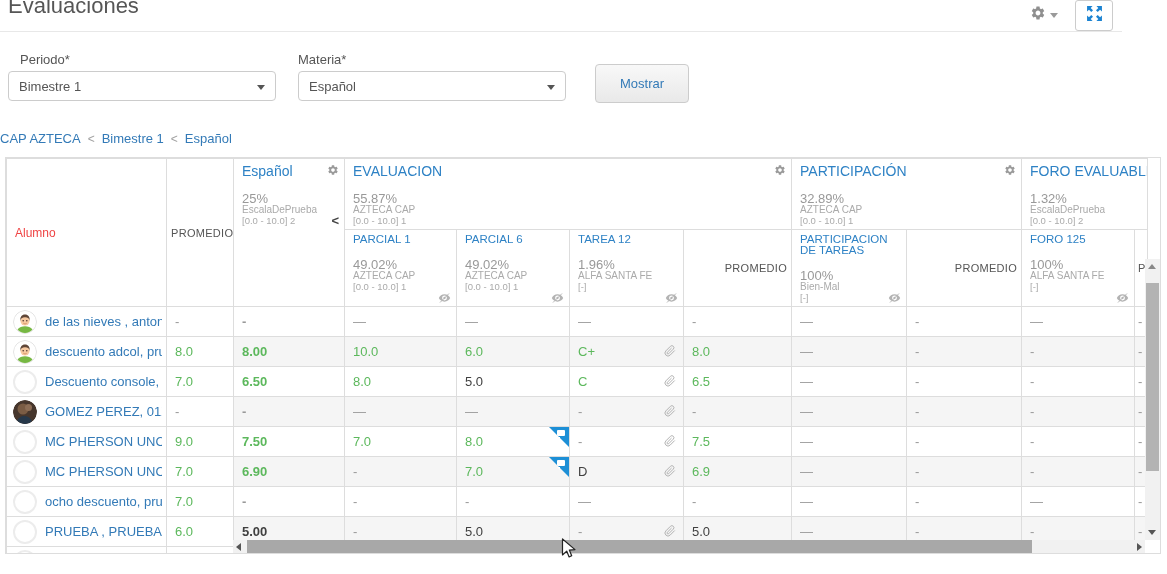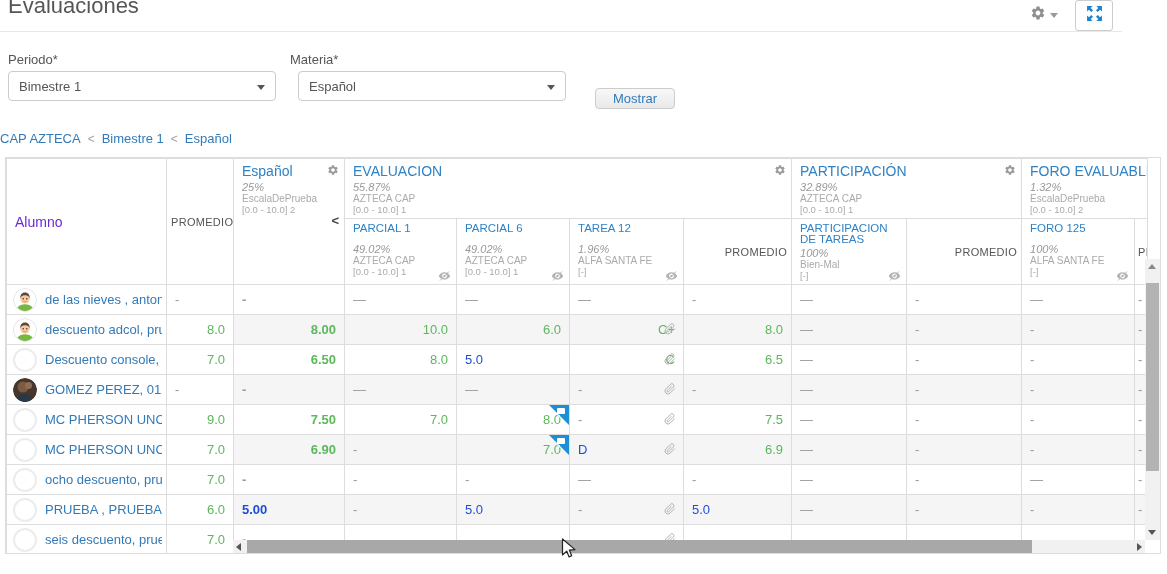--- a/index.html
+++ b/index.html
@@ -8,62 +8,62 @@
 
   
   .topbar{position:absolute;left:0;top:0;width:1122px;height:31px;border-bottom:1px solid #e8e8e8;}
   .page-title{position:absolute;left:8px;top:-7px;font-size:22px;color:#565656;font-weight:400;}
   .gear-menu{position:absolute;right:64px;top:5px;display:flex;align-items:center;gap:4px;cursor:pointer;}
   .gear-menu .caret{width:0;height:0;border-left:4px solid transparent;border-right:4px solid transparent;border-top:5px solid #9a9a9a;}
   .expand-btn{position:absolute;right:9px;top:0;width:38px;height:31px;border:1px solid #ccc;border-radius:3px;background:#fff;display:flex;align-items:center;justify-content:center;box-sizing:border-box;cursor:pointer;}
 
   
   .filter-label{position:absolute;top:52px;font-size:13px;color:#555;}
-  .lab-periodo{left:8px;} .lab-materia{left:290px;}
+  .lab-periodo{left:20px;} .lab-materia{left:298px;}
   .select{position:absolute;top:71px;height:30px;border:1px solid #ccc;border-radius:4px;background:#fff;
           font-size:13px;color:#555;display:flex;align-items:center;padding:0 26px 0 10px;box-sizing:border-box;cursor:pointer;}
   .sel-periodo{left:8px;width:268px;} .sel-materia{left:298px;width:268px;}
   .select .caret{position:absolute;right:10px;top:13px;width:0;height:0;border-left:4px solid transparent;border-right:4px solid transparent;border-top:5px solid #555;}
-  .mostrar-btn{position:absolute;left:595px;top:88px;height:21px;padding:0 17px;background:linear-gradient(#f8f8f8,#e9e9e9);
+  .mostrar-btn{position:absolute;left:595px;top:64px;height:39px;padding:0 24px;background:linear-gradient(#f8f8f8,#e9e9e9);
           border:1px solid #ccc;border-radius:4px;color:#337ab7;font-size:13px;cursor:pointer;}
 
   
   .breadcrumb{position:absolute;left:0;top:131px;font-size:13px;}
   .breadcrumb a{color:#337ab7;text-decoration:none;cursor:pointer;}
   .breadcrumb .sep{color:#a0a0a0;margin:0 7px;font-size:12px;}
 
   
   .gridwrap{position:absolute;left:5px;top:157px;width:1156px;height:397px;border:1px solid #ddd;
             box-sizing:border-box;overflow:hidden;background:#fff;}
   table{border-collapse:collapse;table-layout:fixed;width:1141px;}
   th,td{border:1px solid #ddd;padding:0 8px;font-size:13px;overflow:hidden;white-space:nowrap;text-align:left;box-sizing:border-box;}
   thead th{background:#fff;vertical-align:top;font-weight:normal;position:relative;padding:4px 8px 3px;}
   .grow th{height:48px;} .srow th{height:53px;}
   th.alumno,th.prom-frozen{vertical-align:middle;}
-  th.alumno{font-size:14px;color:#6d28d9;margin-left:46px;}
+  th.alumno{font-size:12px;color:#ef4444;margin-left:46px;}
   th.prom-frozen,.sub-prom{font-weight:normal;font-size:11px;color:#555;letter-spacing:.3px;vertical-align:middle;padding:0 4px;text-align:right;}
   .group-title{color:#2e82c5;font-size:14px;line-height:16px;cursor:pointer;}
-  .h-pct{color:#999;font-size:11px;line-height:13px;margin-top:2px;font-style:italic;}
+  .h-pct{color:#999;font-size:13px;line-height:13px;margin-top:13px;}
   .h-scale{color:#aaa;font-size:10px;line-height:10px;}
   .h-range{color:#aaa;font-size:9.5px;line-height:11px;}
   .sub-title{color:#2e82c5;font-size:11.5px;line-height:11px;margin-bottom:9px;white-space:normal;cursor:pointer;}
   .sub-title.two{margin-bottom:1px;}
   .hdr-gear{position:absolute;top:5px;right:5px;cursor:pointer;line-height:0;}
   .hdr-eye{position:absolute;bottom:3px;right:5px;cursor:pointer;line-height:0;}
   .collapse-chevron{position:absolute;top:54px;right:5px;color:#444;font-weight:bold;font-size:13px;cursor:pointer;}
 
   tbody td{height:30px;position:relative;color:#555;}
   tbody td.frozen{background:#fff;}
   tr.zebra td.scroll{background:#f5f5f5;}
   .name-cell{padding:0 4px 0 6px;}
   .name-inner{display:flex;align-items:center;gap:8px;}
   .student-name{color:#337ab7;font-size:13px;cursor:pointer;overflow:hidden;white-space:nowrap;}
   .avatar{width:24px;height:24px;border-radius:50%;overflow:hidden;display:inline-block;flex:none;line-height:0;}
   .avatar-empty{width:20px;height:20px;border:2px solid #ececec;border-radius:50%;display:inline-block;flex:none;background:#fff;}
-  .green{color:#5cb85c;text-align:right;} .red{color:#1d4ed8;} .dash{color:#999;} .bold{font-weight:bold;}
+  .green{color:#5cb85c;} .red{color:#404040;} .dash{color:#999;} .bold{font-weight:bold;}
   td.tight,th.tight{padding:0 3px;}
   .clip{position:absolute;right:7px;top:8px;line-height:0;cursor:pointer;}
   .note-badge{position:absolute;top:0;right:0;width:0;height:0;border-top:20px solid #1d8fd6;border-left:20px solid transparent;cursor:pointer;}
   .note-badge::after{content:'';position:absolute;top:-17px;left:-12px;width:8px;height:6px;background:#fff;border-radius:1px;}
   .note-badge::before{content:'';position:absolute;top:-10px;left:-12px;width:0;height:0;border-top:3px solid #fff;border-left:3px solid transparent;}
 
   
   .hscroll{position:absolute;left:227px;right:15px;bottom:0;height:13px;background:#f1f1f1;}
   .hthumb{position:absolute;left:14px;top:0;height:13px;width:785px;background:#a8a8a8;cursor:pointer;}
   .harrow-l{position:absolute;left:3px;top:3px;width:0;height:0;border-top:4px solid transparent;border-bottom:4px solid transparent;border-right:5px solid #555;cursor:pointer;}

